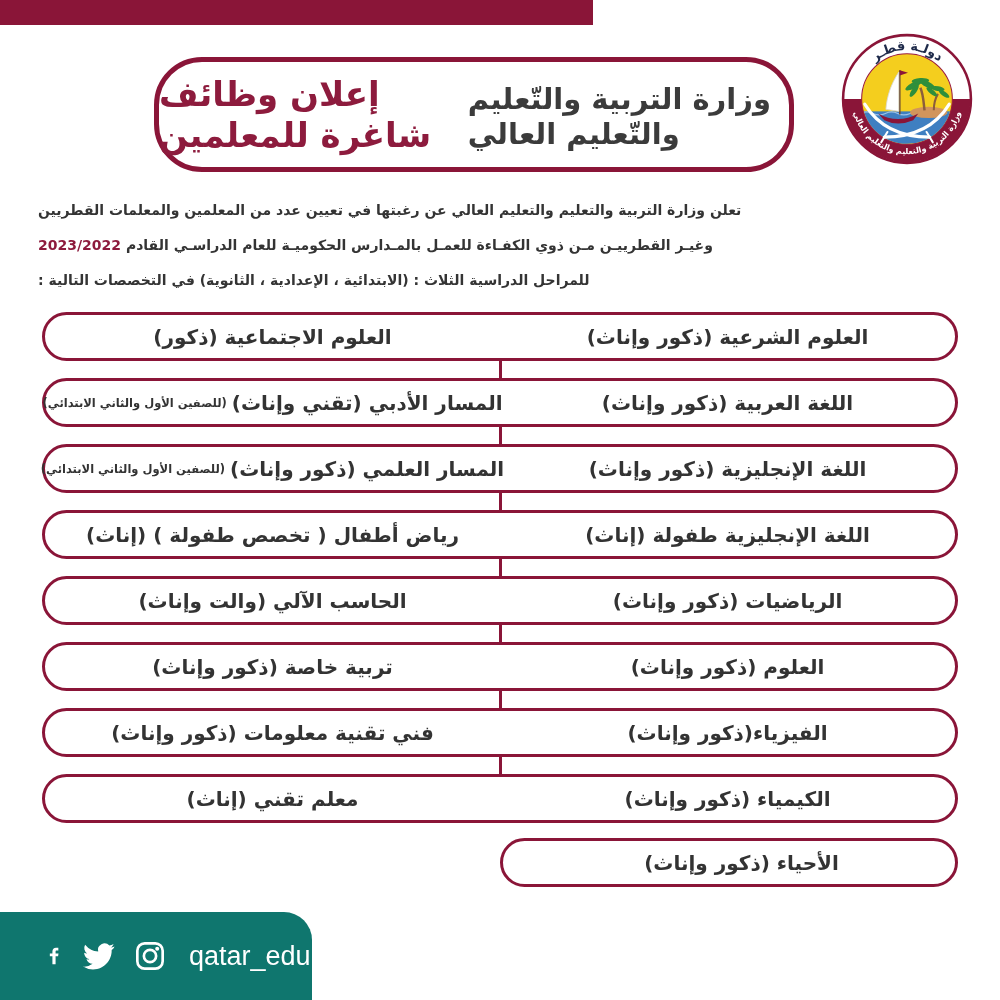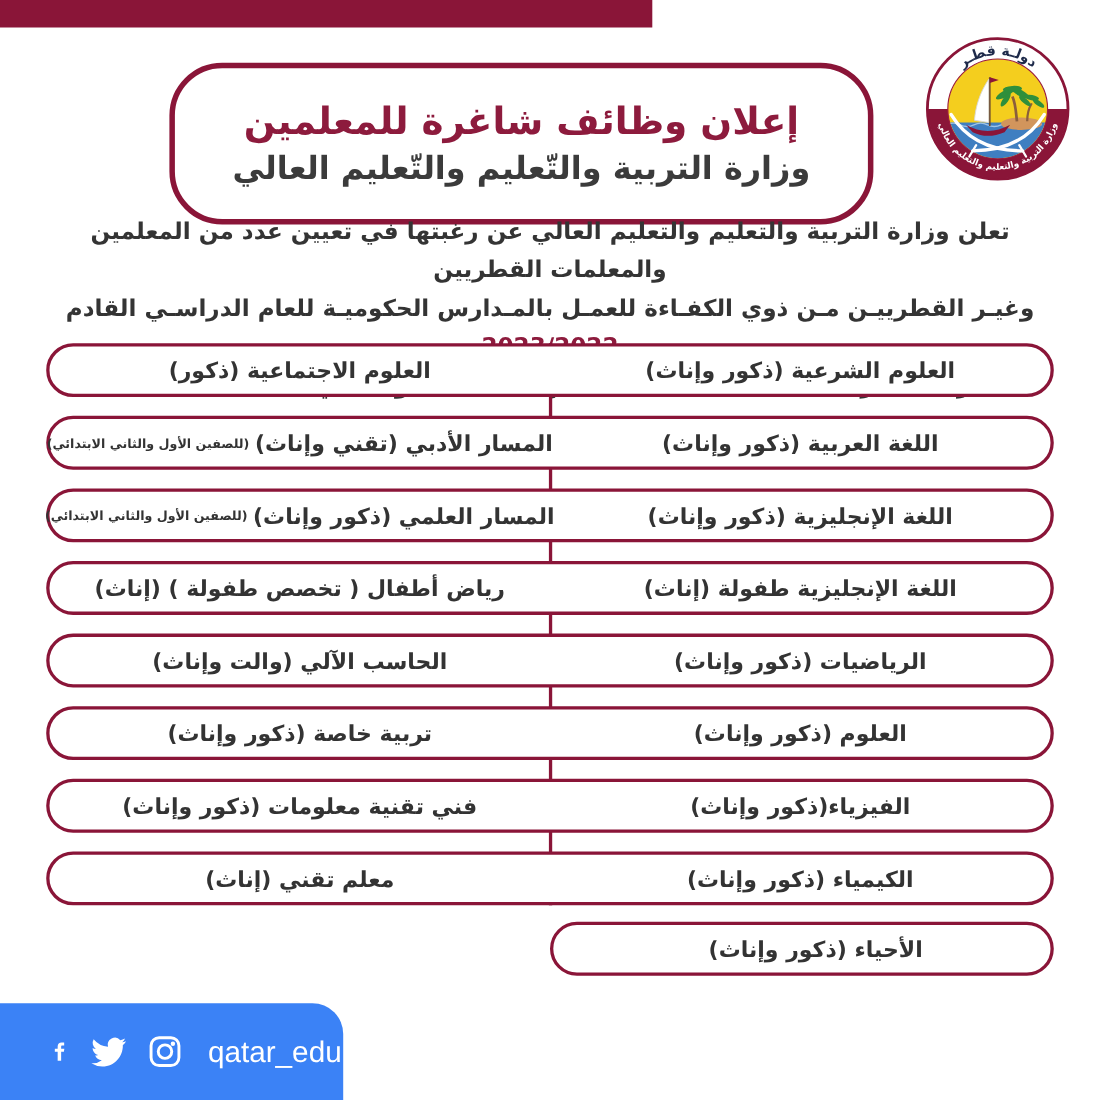--- a/index.html
+++ b/index.html
@@ -5,32 +5,32 @@
   html,body { margin:0; padding:0; }
   .page {
     position:relative; width:1000px; height:1000px; background:#ffffff;
     font-family:"DejaVu Sans","Liberation Sans",sans-serif; overflow:hidden;
   }
   .top-bar { position:absolute; left:0; top:0; width:593px; height:25px; background:#8A1538; }
 
   .emblem { position:absolute; left:840px; top:32px; width:134px; height:134px; }
 
   .header-box {
-    position:absolute; left:154px; top:57px; width:640px; height:147px;
+    position:absolute; left:154px; top:57px; width:640px; height:115px;
     border:5px solid #8A1538; border-radius:48px; background:#fff;
-    box-sizing:border-box; display:flex; flex-direction:column;
+    box-sizing:border-box; display:flex; flex-direction:row;
     align-items:center; justify-content:center;
   }
   .title   { font-size:34px; font-weight:bold; color:#8D1B3D; line-height:1.2; }
   .subtitle{ font-size:29px; font-weight:bold; color:#3b3b3b; margin-top:4px; line-height:1.2; }
 
   .intro {
     position:absolute; left:38px; right:38px; top:193px;
-    text-align:center; font-weight:bold; color:#343434;
-    font-size:21px; line-height:35px;
+    text-align:left; font-weight:bold; color:#343434;
+    font-size:14px; line-height:35px;
   }
   .intro .year { color:#8D1B3D; }
 
   .grid { position:absolute; left:42px; top:312px; width:916px; height:580px; }
   .vline { position:absolute; left:calc(50% - 1px); top:0; width:3px; height:511px; background:#8A1538; }
   .row {
     position:absolute; left:0; width:916px; height:49px;
     border:3px solid #8A1538; border-radius:26px; background:#fff;
     box-sizing:border-box; display:flex;
   }
@@ -38,21 +38,21 @@
   .cell {
     width:50%; display:flex; align-items:center; justify-content:center;
     text-align:center; font-size:20px; font-weight:bold; color:#333333;
     gap:5px; white-space:nowrap;
   }
   .row.half .cell { width:100%;padding-left:25px; }
   .note { font-size:11.5px; font-weight:bold; color:#333333; }
 
   .footer {
     position:absolute; left:0; top:912px; width:312px; height:88px;
-    background:#3b82f6; border-top-right-radius:28px;
+    background:#0f766e; border-top-right-radius:28px;
     display:flex; align-items:center; box-sizing:border-box;
     padding-left:44px; gap:18px;
   }
   .footer svg { display:block; }
   .handle {
     color:#ffffff; font-size:27px; margin-left:5px;
     font-family:"Liberation Sans","DejaVu Sans",sans-serif;
   }
 </style>
 </head>

